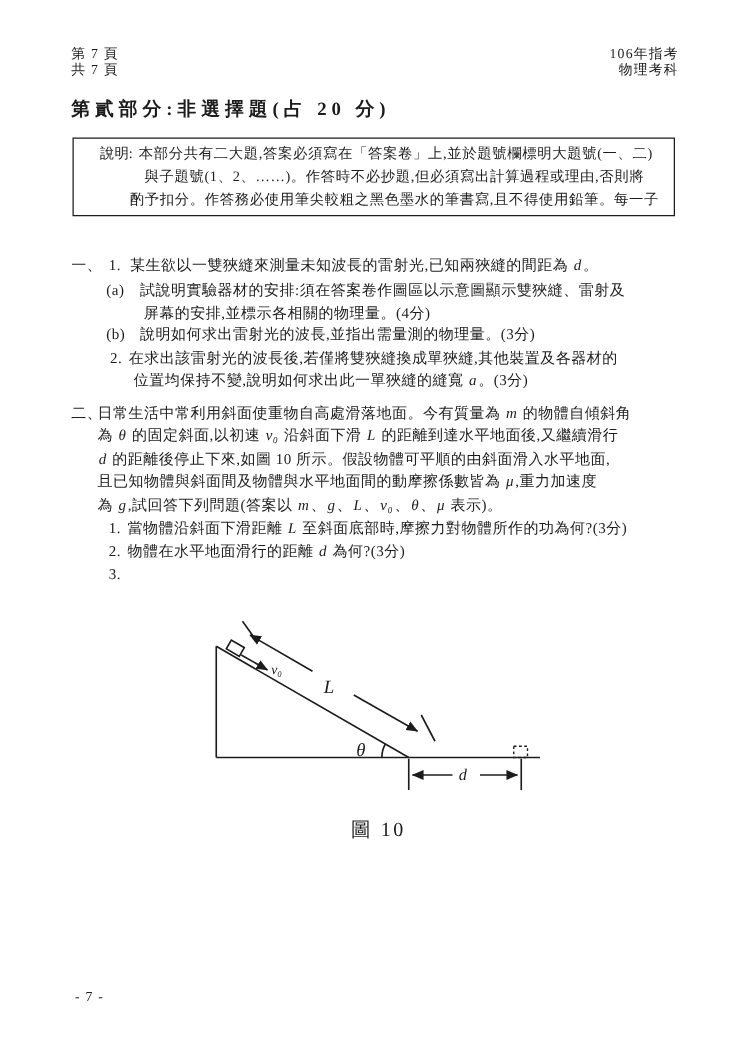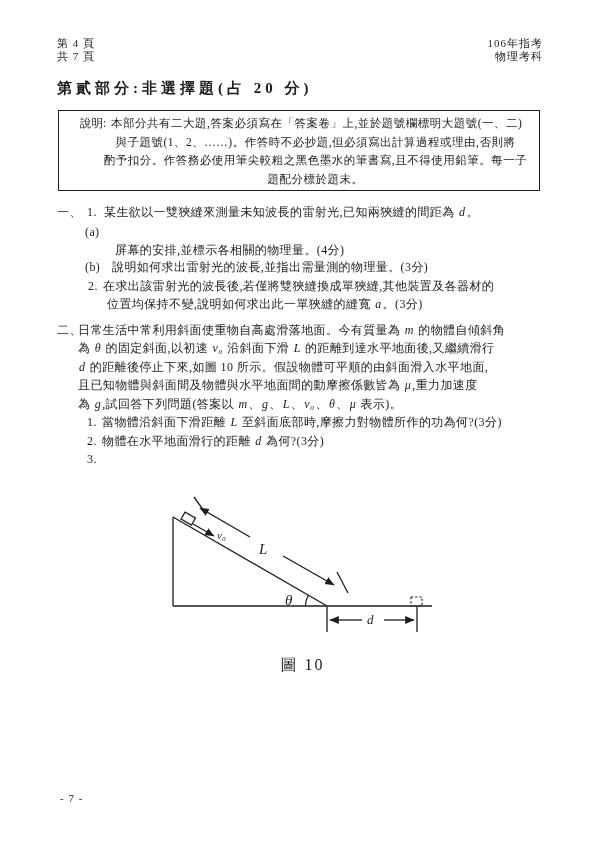--- a/index.html
+++ b/index.html
@@ -18,41 +18,41 @@
   i{font-style:italic;font-family:"Liberation Serif","DejaVu Serif",serif;padding:0 1px;}
   .caption{font-size:16px;letter-spacing:2px;}
   svg text{font-family:"Liberation Serif","DejaVu Serif",serif;}
 </style>
 </head>
 <body>
 
 <div class="page">
 
   <div class="abs t11" style="left:57px;top:37px">
-    <div>第 4 頁</div>
+    <div>第 7 頁</div>
     <div>共 7 頁</div>
   </div>
   <div class="abs t11 hdr-right" style="right:57px;top:37px">
     <div>106年指考</div>
     <div>物理考科</div>
   </div>
 
   <div class="abs title" style="left:57px;top:80px">第貳部分:非選擇題(占 20 分)</div>
 
   <div class="instr-box">
     <div class="instr-line"><span class="instr-label">說明:</span><span>本部分共有二大題,答案必須寫在「答案卷」上,並於題號欄標明大題號(一、二)</span></div>
     <div class="instr-line instr-cont">與子題號(1、2、……)。作答時不必抄題,但必須寫出計算過程或理由,否則將</div>
     <div class="instr-line instr-cont">酌予扣分。作答務必使用筆尖較粗之黑色墨水的筆書寫,且不得使用鉛筆。每一子</div>
-    <div class="instr-line instr-cont">題配分標於題末。</div>
   </div>
 
   <div class="abs t12" style="left:57px;top:206px">一、</div>
   <div class="abs t12" style="left:87px;top:206px">1.</div>
   <div class="abs t12" style="left:104px;top:206px">某生欲以一雙狹縫來測量未知波長的雷射光,已知兩狹縫的間距為 <i>d</i>。</div>
   <div class="abs t12" style="left:85px;top:226px">(a)</div>
+  <div class="abs t12" style="left:112px;top:226px">試說明實驗器材的安排:須在答案卷作圖區以示意圖顯示雙狹縫、雷射及</div>
   <div class="abs t12" style="left:115px;top:244px">屏幕的安排,並標示各相關的物理量。(4分)</div>
   <div class="abs t12" style="left:85px;top:261px">(b)</div>
   <div class="abs t12" style="left:112px;top:261px">說明如何求出雷射光的波長,並指出需量測的物理量。(3分)</div>
   <div class="abs t12" style="left:88px;top:280px">2.</div>
   <div class="abs t12" style="left:103px;top:280px">在求出該雷射光的波長後,若僅將雙狹縫換成單狹縫,其他裝置及各器材的</div>
   <div class="abs t12" style="left:107px;top:298px">位置均保持不變,說明如何求出此一單狹縫的縫寬 <i>a</i>。(3分)</div>
 
   <div class="abs t12" style="left:57px;top:324px">二、</div>
   <div class="abs t12" style="left:78px;top:324px">日常生活中常利用斜面使重物自高處滑落地面。今有質量為 <i>m</i> 的物體自傾斜角</div>
   <div class="abs t12" style="left:78px;top:342px">為 <i>θ</i> 的固定斜面,以初速 <i>v₀</i> 沿斜面下滑 <i>L</i> 的距離到達水平地面後,又繼續滑行</div>

